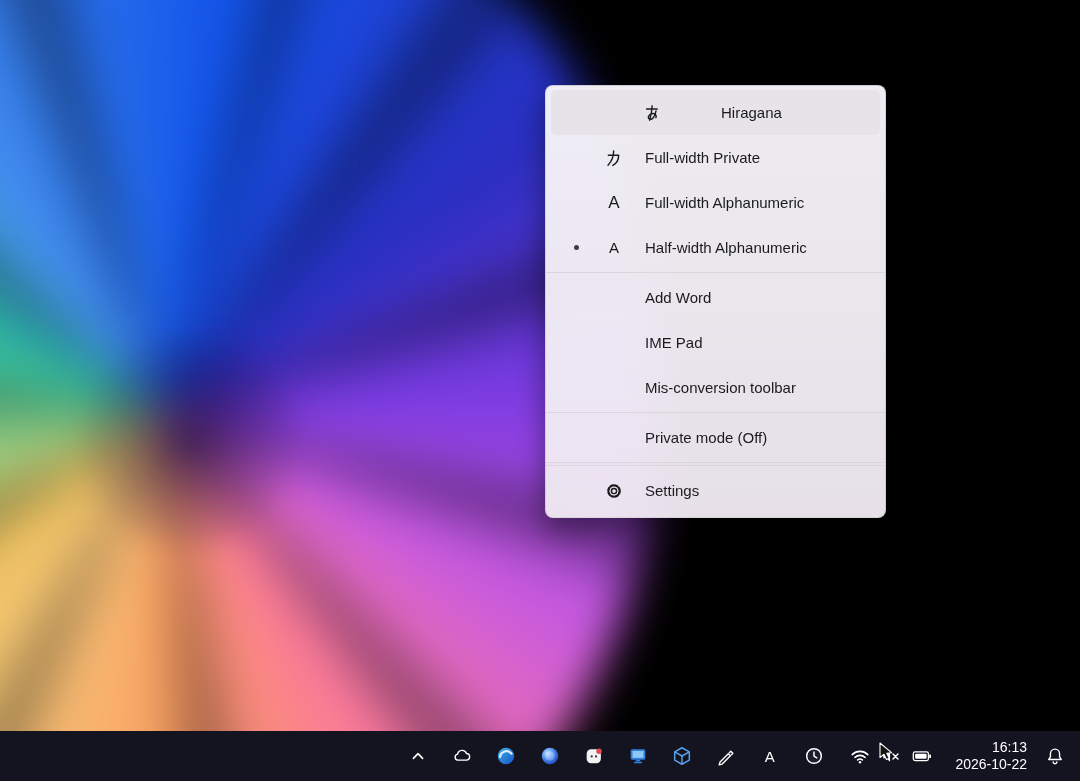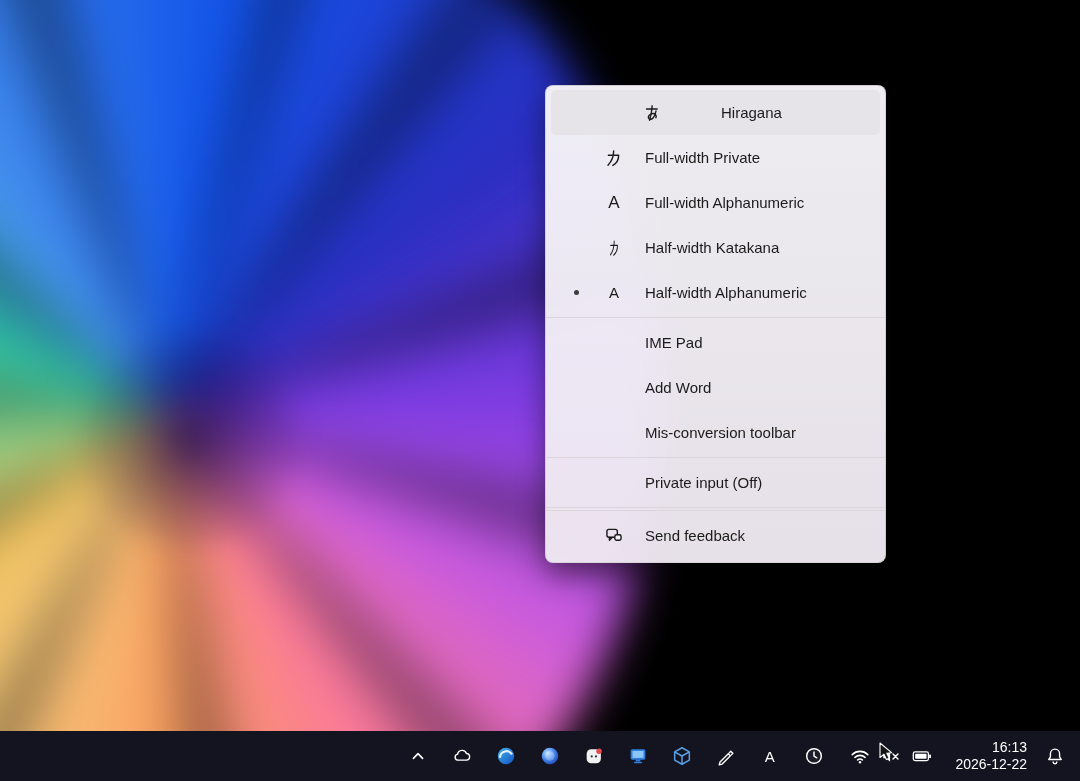--- a/index.html
+++ b/index.html
@@ -98,74 +98,61 @@
       </span>
       <span class="mi-label">Full-width Private</span>
     </div>
 
     <div class="menu-item">
       <span class="sel"></span>
       <span class="mi-icon text">A</span>
       <span class="mi-label">Full-width Alphanumeric</span>
     </div>
 
-    <div class="menu-item">
-      <span class="sel"></span>
-      <span class="mi-icon">
-        <svg viewBox="0 0 24 24">
-          <g transform="translate(4.6 0.6) scale(0.66 0.95)">
-            <path d="M5.2 8.6 H17.6 C17.6 13.8 15.4 18.2 10.6 20.9"></path>
-            <path d="M11.6 3.4 C11.6 9.8 9.4 16 4.8 20.6"></path>
-          </g>
-        </svg>
-      </span>
-      <span class="mi-label">Half-width Katakana</span>
-    </div>
 
     <div class="menu-item is-selected">
       <span class="sel"></span>
       <span class="mi-icon text narrow">A</span>
       <span class="mi-label">Half-width Alphanumeric</span>
     </div>
 
     <div class="menu-sep"></div>
 
     <div class="menu-item plain">
+      <span class="mi-label">Add Word</span>
+    </div>
+    <div class="menu-item plain">
       <span class="mi-label">IME Pad</span>
     </div>
     <div class="menu-item plain">
-      <span class="mi-label">Add Word</span>
-    </div>
-    <div class="menu-item plain">
       <span class="mi-label">Mis-conversion toolbar</span>
     </div>
 
     <div class="menu-sep"></div>
 
     <div class="menu-item plain">
-      <span class="mi-label">Private input (Off)</span>
-    </div>
-
-    <div class="menu-sep"></div>
-
-
-    <div class="menu-sep"></div>
-
+      <span class="mi-label">Private mode (Off)</span>
+    </div>
+
+    <div class="menu-sep"></div>
+
+
+    <div class="menu-sep"></div>
 
     <div class="menu-item">
       <span class="sel"></span>
       <span class="mi-icon">
         <svg viewBox="0 0 24 24">
-          <rect x="3.5" y="4" width="12.5" height="9.5" rx="2.4"></rect>
-          <path d="M6.5 13.5 V17 L10 13.5"></path>
-          <rect class="fb-b2" x="13" y="10.5" width="7.5" height="6.5" rx="2"></rect>
+          <circle cx="12" cy="12" r="3.1"></circle>
+          <circle class="gear-outer" cx="12" cy="12" r="6.8"></circle>
         </svg>
       </span>
-      <span class="mi-label">Send feedback</span>
-    </div>
+      <span class="mi-label">Settings</span>
+    </div>
+
 
   </div>
 
   <div class="taskbar">
     <div class="tray">
 
       <button class="tb">
         <svg viewBox="0 0 24 24">
             <path d="M7 14.5 L12 9.5 L17 14.5" stroke="#fff" stroke-width="1.8" fill="none" stroke-linecap="round" stroke-linejoin="round"></path>
           </svg>
@@ -262,21 +249,21 @@
       </svg>
       <svg viewBox="0 0 24 24">
         <rect x="2.5" y="7.5" width="16.5" height="9.5" rx="2" stroke="#fff" stroke-width="1.4" fill="none"></rect>
         <rect x="19.8" y="10.3" width="2" height="4" rx="0.8" fill="#fff"></rect>
         <rect x="4.5" y="9.5" width="12.5" height="5.5" rx="1" fill="#fff"></rect>
       </svg>
     </div>
 
     <div class="tb-clock">
       <div>16:13</div>
-      <div>2026-12-22</div>
+      <div>2026-10-22</div>
     </div>
 
     <button class="tb bell-btn">
       <svg viewBox="0 0 24 24" fill="none" stroke="#fff" stroke-width="1.5" stroke-linejoin="round" stroke-linecap="round">
         <path d="M12 4.5 a5 5 0 0 1 5 5 v3.5 l1.8 2.8 H5.2 L7 13 V9.5 a5 5 0 0 1 5 -5 Z"></path>
         <path d="M10 18.5 a2 2 0 0 0 4 0"></path>
       </svg>
     </button>
   </div>
 

